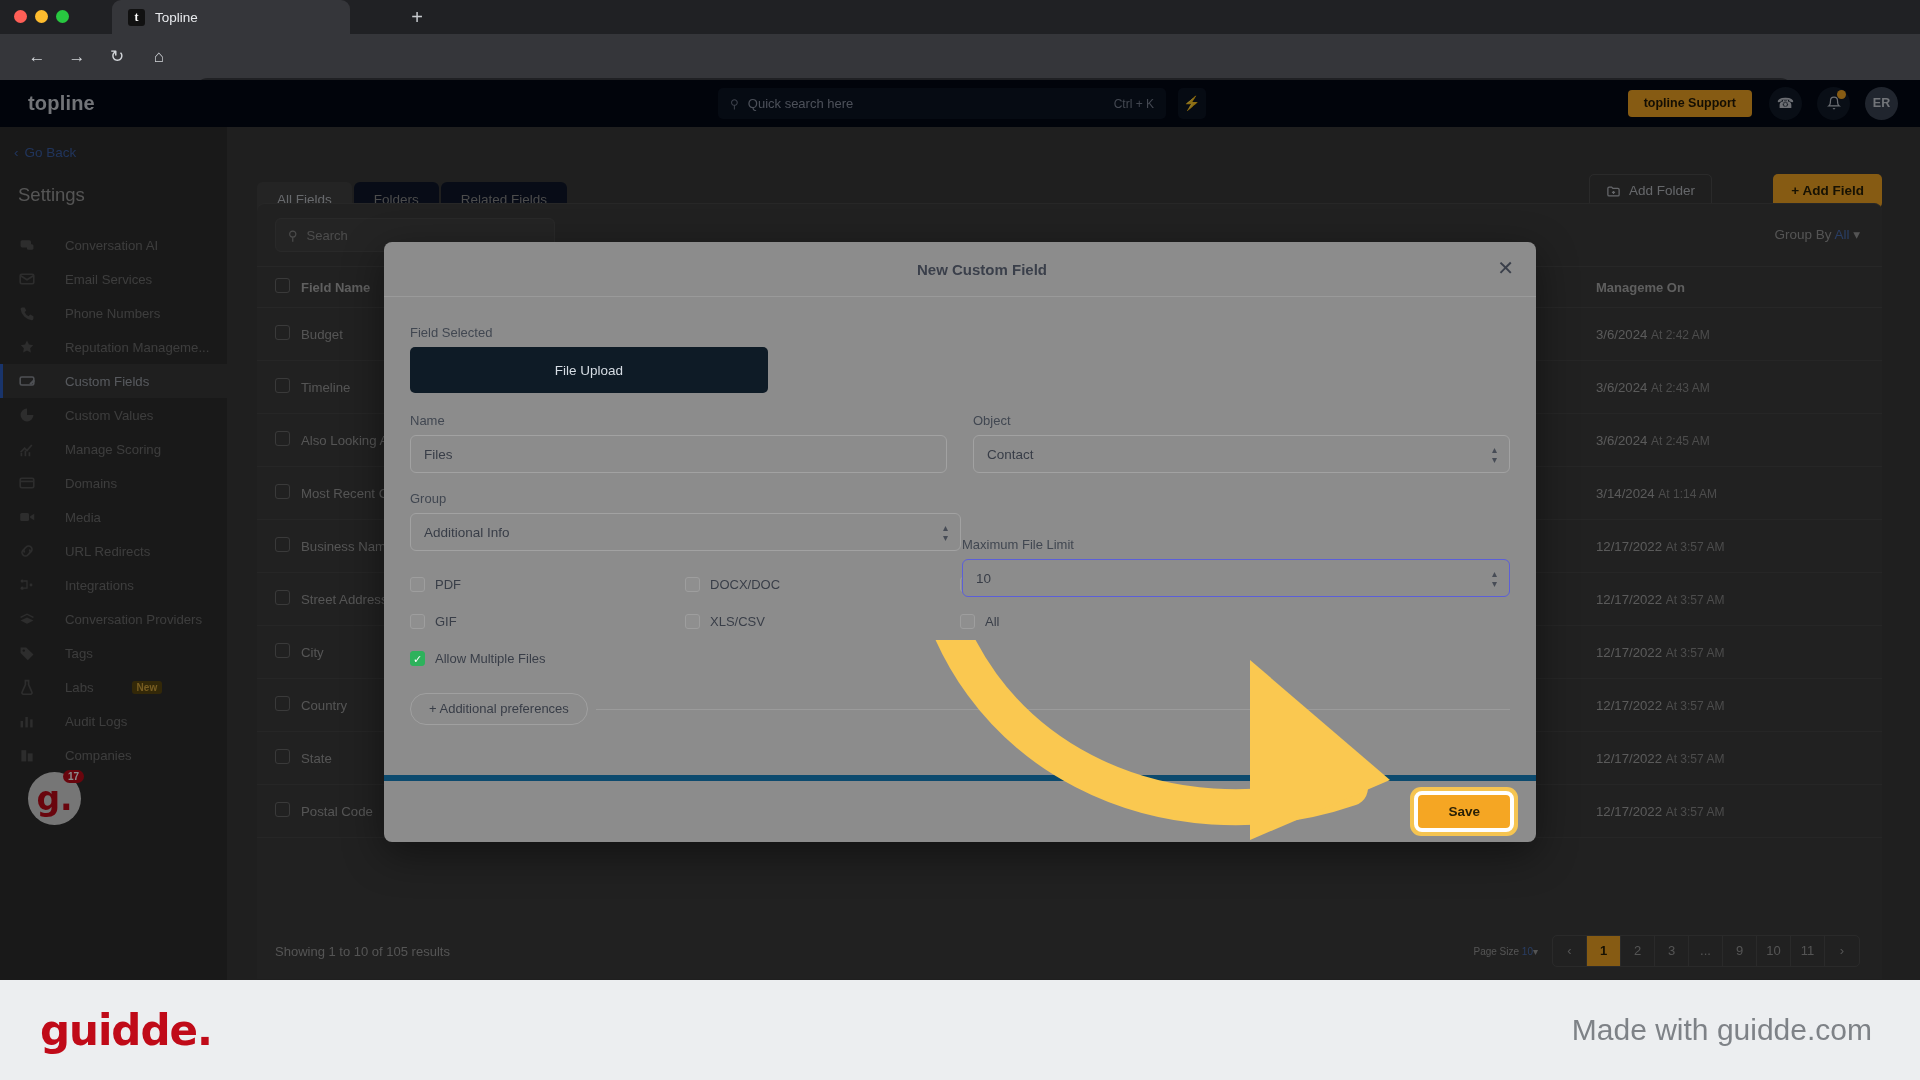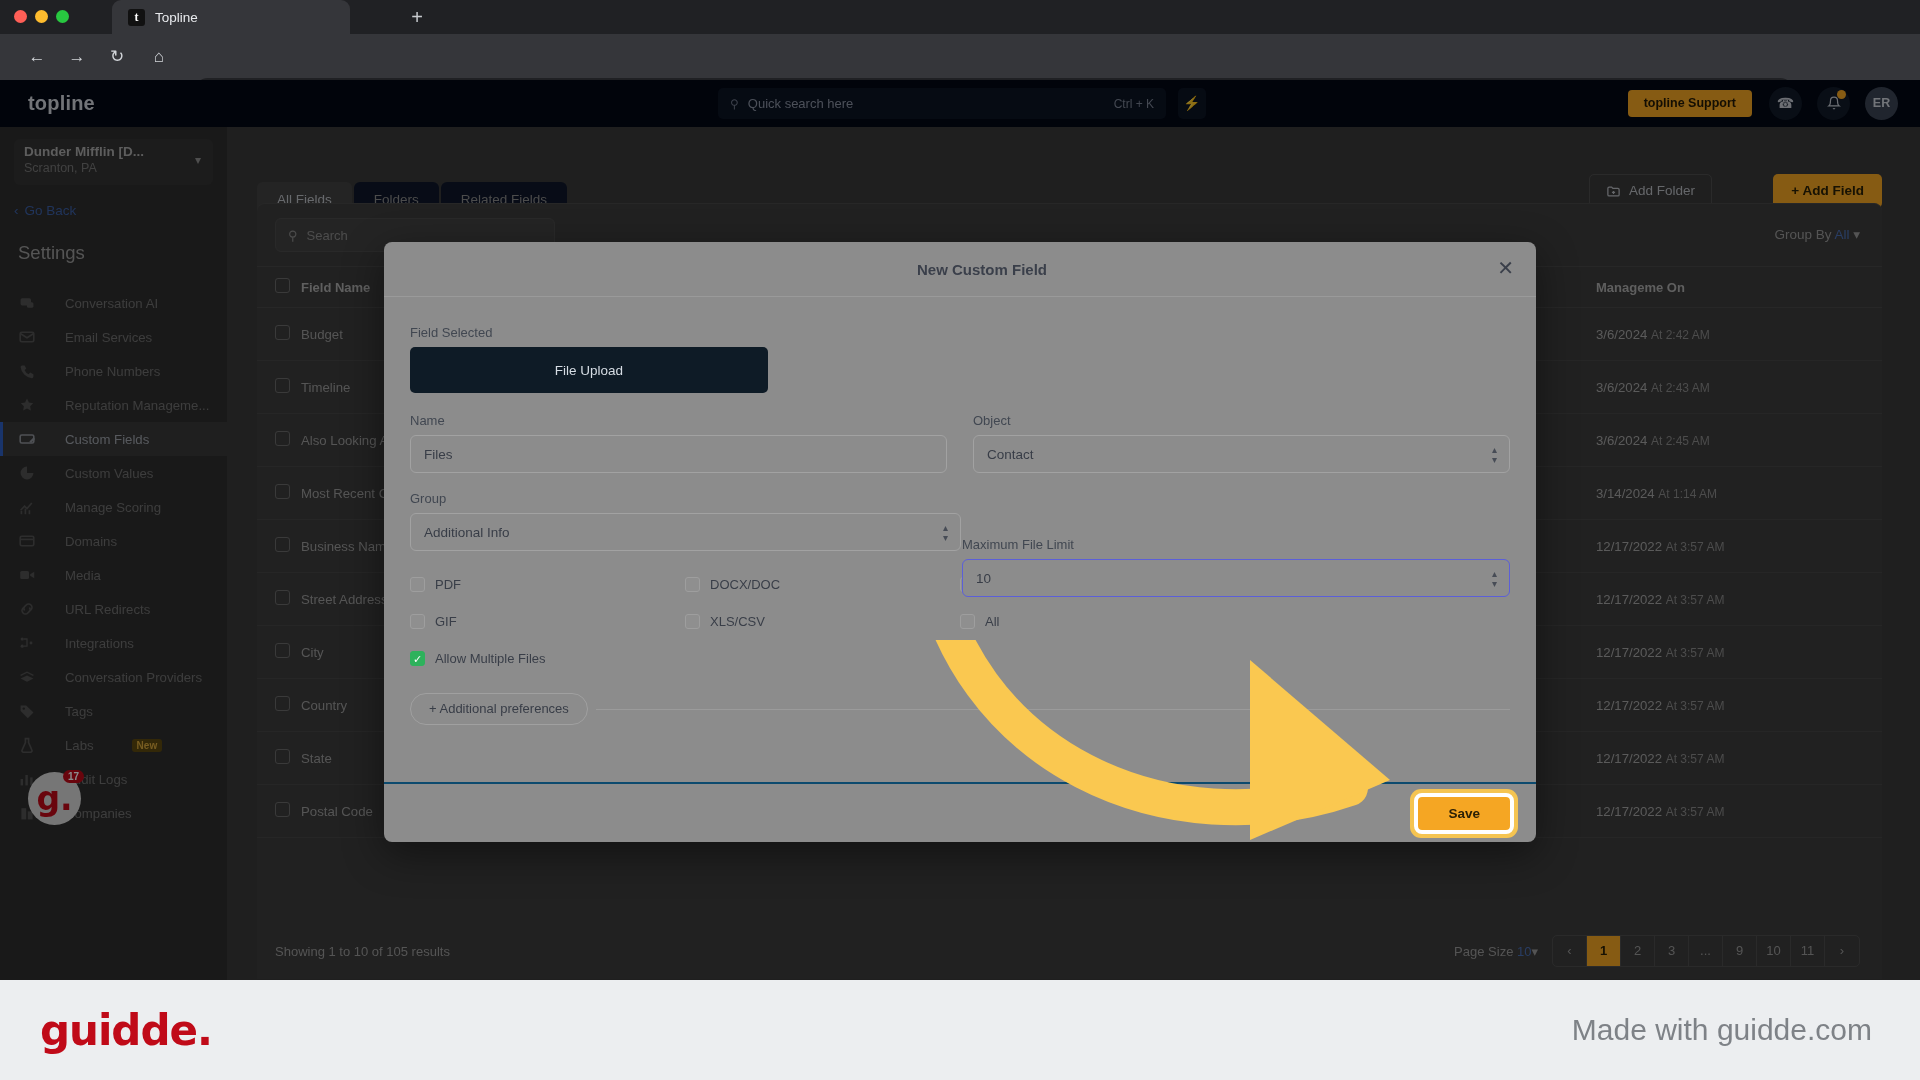--- a/index.html
+++ b/index.html
@@ -213,21 +213,21 @@
   .created-date { color: #a5a5a5; }
   .created-time { color: #8a8a8a; font-size: 12px; }
 
   .pagination-bar {
     position: absolute; left: 30px; top: 796px; width: 1625px; height: 56px;
     background: #3d3d3d; display: flex; align-items: center;
     padding: 0 22px 0 18px;
   }
   .showing { color: #9a9a9a; font-size: 13px; }
   .pg-right { margin-left: auto; display: flex; align-items: center; gap: 14px; }
-  .pgsize { color: #9a9a9a; font-size: 13px; }
+  .pgsize { color: #9a9a9a; font-size: 10px; }
   .pgsize b { color: #4a6fb5; font-weight: 400; }
   .pager { display: flex; border: 1px solid #4e4e4e; border-radius: 5px; overflow: hidden; }
   .pg {
     min-width: 34px; height: 30px; line-height: 30px; text-align: center;
     color: #9a9a9a; font-size: 13px; border-right: 1px solid #4e4e4e;
   }
   .pg:last-child { border-right: none; }
   .pg.active { background: #f5a623; color: #2b2106; font-weight: 600; }
 
   
@@ -286,22 +286,22 @@
     position: absolute; left: 26px; right: 26px; top: 396px;
     display: flex; align-items: center; gap: 8px;
   }
   .addpref {
     border: 1px solid #a0a0a0; border-radius: 18px; height: 32px; padding: 0 18px;
     color: #383d47; font-size: 13px; line-height: 30px; white-space: nowrap;
     background: #8c8c8c;
   }
   .addpref-line { flex: 1; height: 1px; background: #9b9b9b; }
   .modal-foot {
-    position: absolute; left: 0; right: 0; bottom: 0; height: 60px;
-    border-top: 2px solid #0c4a6e; display: flex; align-items: center;
+    position: absolute; left: 0; right: 0; bottom: 0; height: 67px;
+    border-top: 6px solid #0c4a6e; display: flex; align-items: center;
     justify-content: flex-end; padding-right: 26px;
   }
   .save-btn {
     background: #f5a623; color: #2b2106; font-size: 13.5px; font-weight: 600;
     border-radius: 4px; padding: 9px 30px;
     outline: 4px solid #fff; outline-offset: 0px;
     box-shadow: 0 0 0 8px #f5c451;
   }
 
   
@@ -369,25 +369,20 @@
         <svg width="14" height="14" viewBox="0 0 24 24" fill="none" stroke="#c6cbd4" stroke-width="2" style="vertical-align:-2px">
           <path d="M18 8a6 6 0 1 0-12 0c0 7-3 9-3 9h18s-3-2-3-9"></path>
             <path d="M13.7 21a2 2 0 0 1-3.4 0"></path>
         </svg>
         <span class="bell-dot"></span>
       </div>
       <div class="hdr-circle avatar" style="right:22px">ER</div>
     </div>
 
     <div class="sidebar">
-      <div class="org-box">
-        <div class="org-name">Dunder Mifflin [D...</div>
-        <div class="org-sub">Scranton, PA</div>
-        <div class="org-chev">▾</div>
-      </div>
       <div class="go-back">
         <span>‹</span>
         <span>Go Back</span>
       </div>
       <div class="settings-title">Settings</div>
       <div class="nav" id="sidebar-nav">
           <div class="nav-item">
             <svg class="nav-ico" viewBox="0 0 20 20" fill="currentColor">
               <rect x="2" y="4" width="13" height="9" rx="2"></rect>
               <rect x="10" y="9" width="8" height="7" rx="2"></rect>

